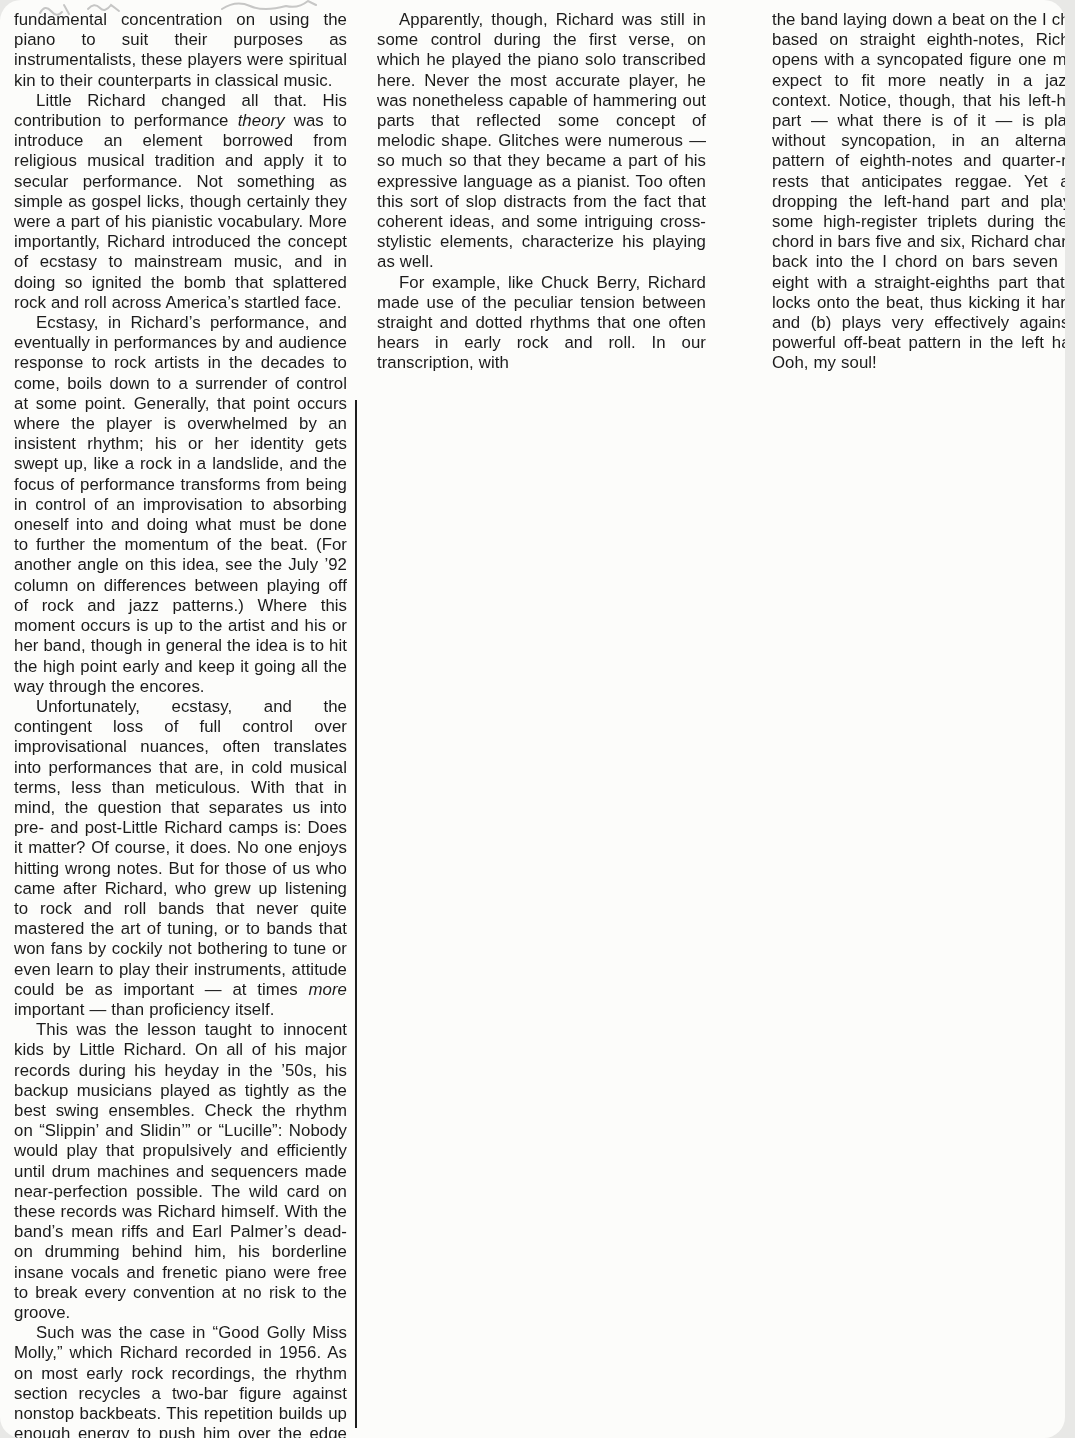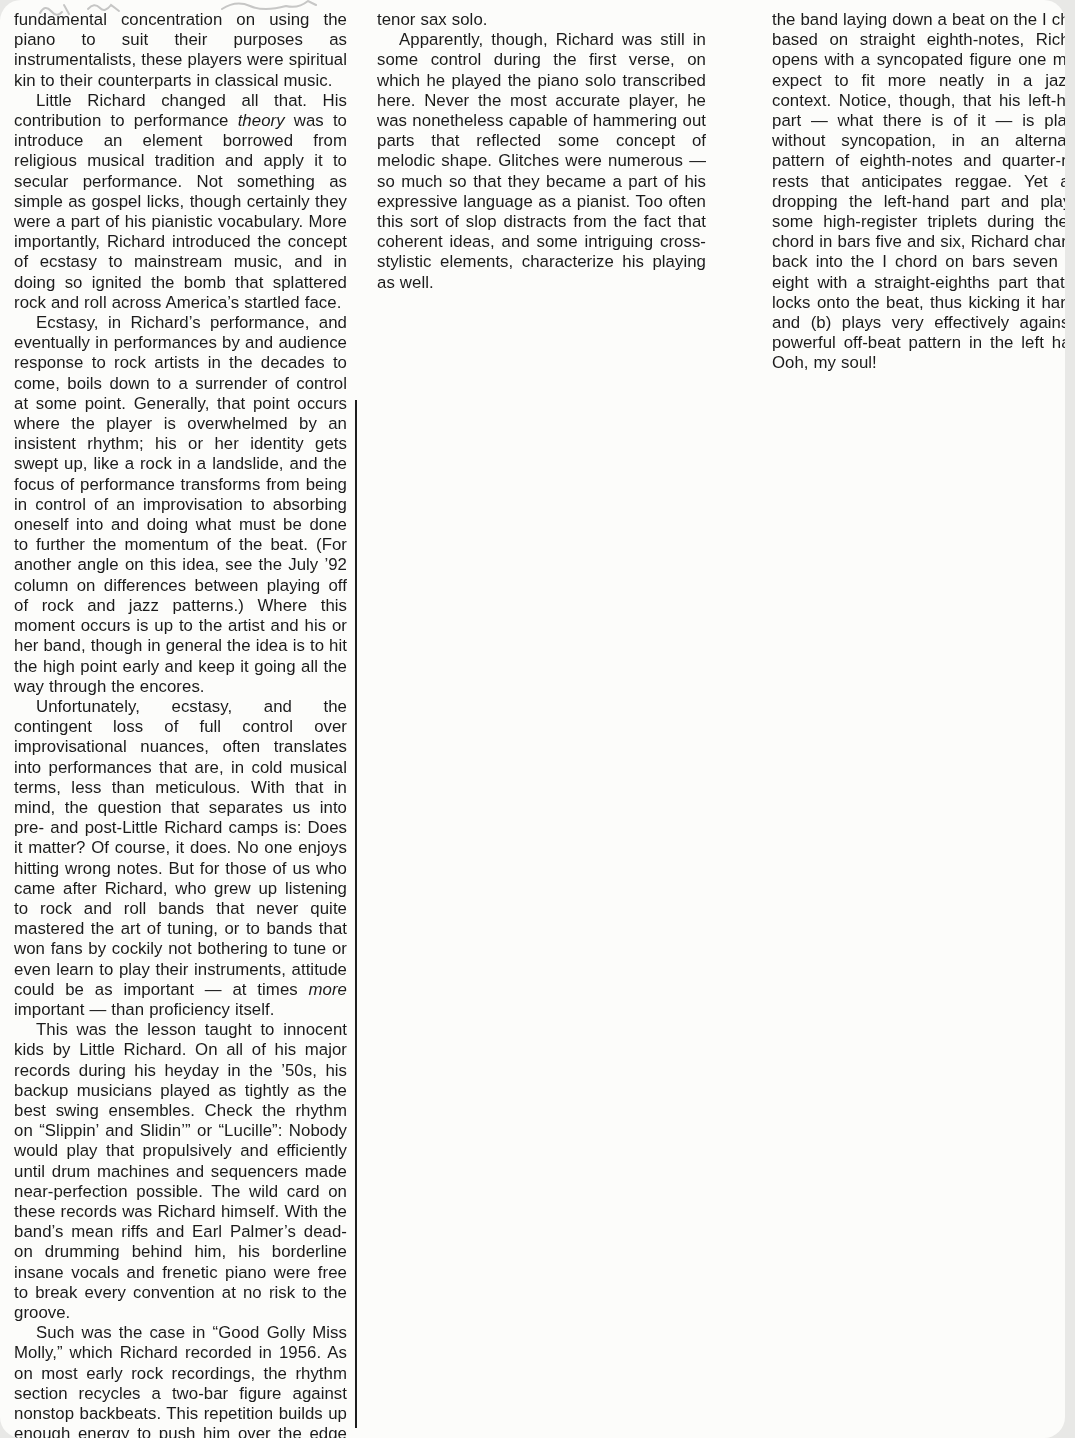--- a/index.html
+++ b/index.html
@@ -76,21 +76,21 @@
     <p class="para indent"><span>Little Richard changed all that. His contribution to performance </span><span class="it">theory</span><span> was to introduce an element borrowed from religious musical tradition and apply it to secular performance. Not something as simple as gospel licks, though certainly they were a part of his pianistic vocabulary. More importantly, Richard introduced the concept of ecstasy to mainstream music, and in doing so ignited the bomb that splattered rock and roll across America’s startled face.</span></p>
     <p class="para indent"><span>Ecstasy, in Richard’s performance, and eventually in performances by and audience response to rock artists in the decades to come, boils down to a surrender of control at some point. Generally, that point occurs where the player is overwhelmed by an insistent rhythm; his or her identity gets swept up, like a rock in a landslide, and the focus of performance transforms from being in control of an improvisation to absorbing oneself into and doing what must be done to further the momentum of the beat. (For another angle on this idea, see the July ’92 column on differences between playing off of rock and jazz patterns.) Where this moment occurs is up to the artist and his or her band, though in general the idea is to hit the high point early and keep it going all the way through the encores.</span></p>
     <p class="para indent"><span>Unfortunately, ecstasy, and the contingent loss of full control over improvisational nuances, often translates into performances that are, in cold musical terms, less than meticulous. With that in mind, the question that separates us into pre- and post-Little Richard camps is: Does it matter? Of course, it does. No one enjoys hitting wrong notes. But for those of us who came after Richard, who grew up listening to rock and roll bands that never quite mastered the art of tuning, or to bands that won fans by cockily not bothering to tune or even learn to play their instruments, attitude could be as important — at times </span><span class="it">more</span><span> important — than proficiency itself.</span></p>
     <p class="para indent"><span>This was the lesson taught to innocent kids by Little Richard. On all of his major records during his heyday in the ’50s, his backup musicians played as tightly as the best swing ensembles. Check the rhythm on “Slippin’ and Slidin’” or “Lucille”: Nobody would play that propulsively and efficiently until drum machines and sequencers made near-perfection possible. The wild card on these records was Richard himself. With the band’s mean riffs and Earl Palmer’s dead-on drumming behind him, his borderline insane vocals and frenetic piano were free to break every convention at no risk to the groove.</span></p>
     <p class="para indent"><span>Such was the case in “Good Golly Miss Molly,” which Richard recorded in 1956. As on most early rock recordings, the rhythm section recycles a two-bar figure against nonstop backbeats. This repetition builds up enough energy to push him over the edge by the end of the third vocal verse; there, he signals the moment of ecstasy’s arrival with a strangled banshee shriek, which segues neatly into a</span></p>
   </div>
 
   <div class="divider"></div>
 
   <div class="col col2">
-    <p class="para"><span>tenor sax solo.</span></p>
     <p class="para indent"><span>Apparently, though, Richard was still in some control during the first verse, on which he played the piano solo transcribed here. Never the most accurate player, he was nonetheless capable of hammering out parts that reflected some concept of melodic shape. Glitches were numerous — so much so that they became a part of his expressive language as a pianist. Too often this sort of slop distracts from the fact that coherent ideas, and some intriguing cross-stylistic elements, characterize his playing as well.</span></p>
+    <p class="para indent"><span>For example, like Chuck Berry, Richard made use of the peculiar tension between straight and dotted rhythms that one often hears in early rock and roll. In our transcription, with</span></p>
   </div>
 
   <div class="col col3">
     <p class="para"><span>the band laying down a beat on the I chord based on straight eighth-notes, Richard opens with a syncopated figure one might expect to fit more neatly in a jazzier context. Notice, though, that his left-hand part — what there is of it — is played without syncopation, in an alternating pattern of eighth-notes and quarter-note rests that anticipates reggae. Yet after dropping the left-hand part and playing some high-register triplets during the IV chord in bars five and six, Richard charges back into the I chord on bars seven and eight with a straight-eighths part that (a) locks onto the beat, thus kicking it harder, and (b) plays very effectively against a powerful off-beat pattern in the left hand. Ooh, my soul!</span></p>
   </div>
 
 </div>
 
 </body></html>

